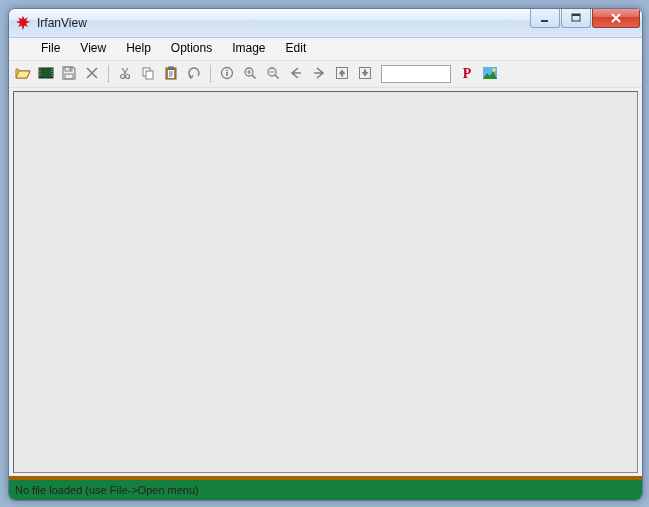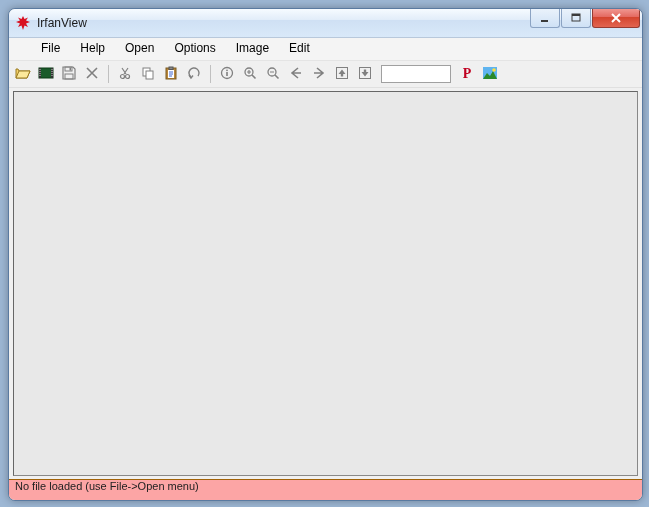--- a/index.html
+++ b/index.html
@@ -65,23 +65,23 @@
   .main-area{
     flex:1;
     margin:3px 4px 3px 4px;
     background:#e8e8e8;
     border:1px solid #888;
     border-top-color:#666;
     border-left-color:#666;
   }
   .statusbar{
     height:20px;
-    background:#fca5a5;
-    border-top:1px solid #a16207;
-    display:flex;
+    background:#15803d;
+    border-top:4px solid #a16207;
+    display:flex;align-items:center;
     padding:0 6px;
     font-size:11px;color:#222;
   }
   .p-icon{color:#c00020;font-weight:bold;font-family:Georgia,serif;font-size:14px;}
   .gray-stroke{stroke:#808080;}
   .gray-fill{fill:#808080;}
 </style>
 </head>
 <body>
 
@@ -109,22 +109,22 @@
       <div class="win-btn close">
         <svg width="12" height="10" viewBox="0 0 12 10">
             <path d="M2 1 L10 9 M10 1 L2 9" stroke="white" stroke-width="2"></path>
           </svg>
       </div>
     </div>
   </div>
 
   <div class="menubar">
     <div class="menu-item">File</div>
+    <div class="menu-item">View</div>
     <div class="menu-item">Help</div>
-    <div class="menu-item">Open</div>
     <div class="menu-item">Options</div>
     <div class="menu-item">Image</div>
     <div class="menu-item">Edit</div>
   </div>
 
   <div class="toolbar">
     <div class="tbtn">
       <span>
         <svg width="16" height="16" viewBox="0 0 16 16">
           <path d="M1 4 L1 13 L12 13 L15 6 L4 6 L3 4 Z" fill="#f5d26a" stroke="#9a7a20" stroke-width="1"></path>

